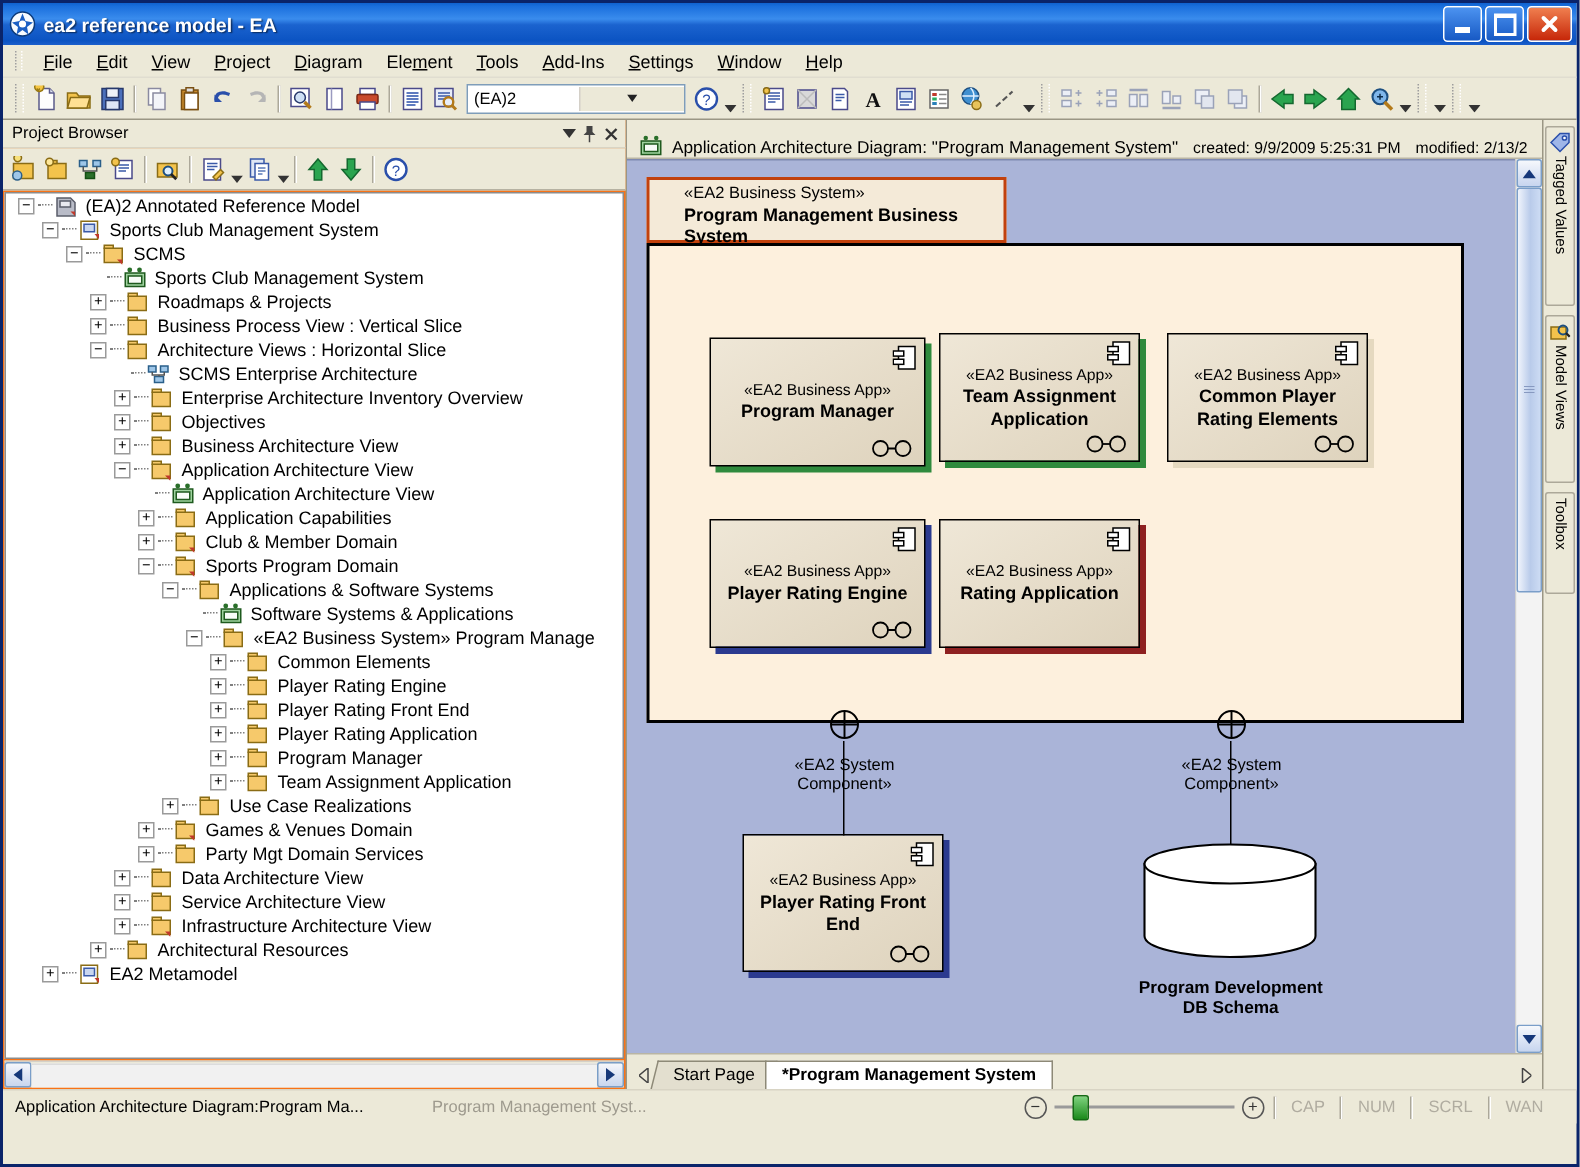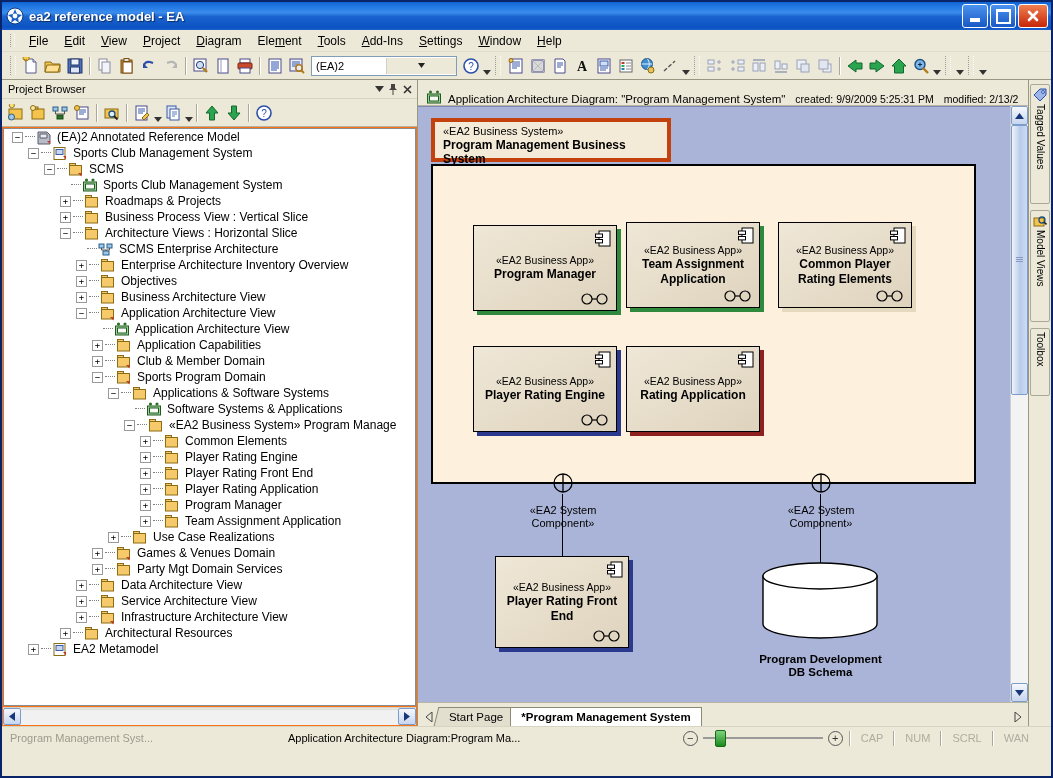--- a/index.html
+++ b/index.html
@@ -106,21 +106,21 @@
 
   
   .rtabs{width:22px;background:#ece9d8;border-left:1px solid #9a9684;
          display:flex;flex-direction:column;align-items:center;padding-top:4px;gap:6px;flex:0 0 auto;}
   .rtab{width:18px;background:#ece9d8;border:1px solid #aca899;border-radius:2px;
     display:flex;flex-direction:column;align-items:center;padding:3px 0;gap:2px;}
   .rtab .lab{writing-mode:vertical-rl;font-size:10px;color:#000;white-space:nowrap;}
 
   
   .pkg{position:absolute;}
-  .pkg-tab{background:#f4ead8;border:4px solid #c2410c;padding:3px 8px 4px 8px;
+  .pkg-tab{background:#f4ead8;border:2px solid #c2410c;padding:3px 8px 4px 23px;
     box-sizing:border-box;display:inline-block;}
   .pkg-tab .st{font-size:11px;color:#000;line-height:13px;}
   .pkg-tab .nm{font-size:12px;font-weight:bold;color:#000;line-height:14px;}
   .pkg-body{background:#fdf0dd;border:2px solid #000;box-sizing:border-box;margin-top:-2px;}
 
   .cmp{position:absolute;box-sizing:border-box;}
   .cmp .shadow{position:absolute;left:4px;top:4px;right:-4px;bottom:-4px;}
   .cmp .box{position:absolute;inset:0;border:1px solid #000;
     background:linear-gradient(to bottom right,#efe7d7,#ded3bd);
     display:flex;flex-direction:column;align-items:center;justify-content:center;}
@@ -1155,22 +1155,22 @@
         </svg>
         <span class="lab">Model Views</span>
       </div>
       <div class="rtab" style="height:60px;">
         <span class="lab">Toolbox</span>
       </div>
     </div>
   </div>
 
   <div class="statusbar">
+    <div class="sb-cell" style="width:262px;">Application Architecture Diagram:Program Ma...</div>
     <div class="sb-cell" style="color:#9e9a8e;width:262px;">Program Management Syst...</div>
-    <div class="sb-cell" style="width:262px;">Application Architecture Diagram:Program Ma...</div>
     <div style="flex:1;"></div>
     <div class="zoom">
       <div class="zcirc">−</div>
       <div class="ztrack">
         <div class="zthumb"></div>
       </div>
       <div class="zcirc">+</div>
     </div>
     <div class="sb-sep"></div>
     <div class="ind">CAP</div>

